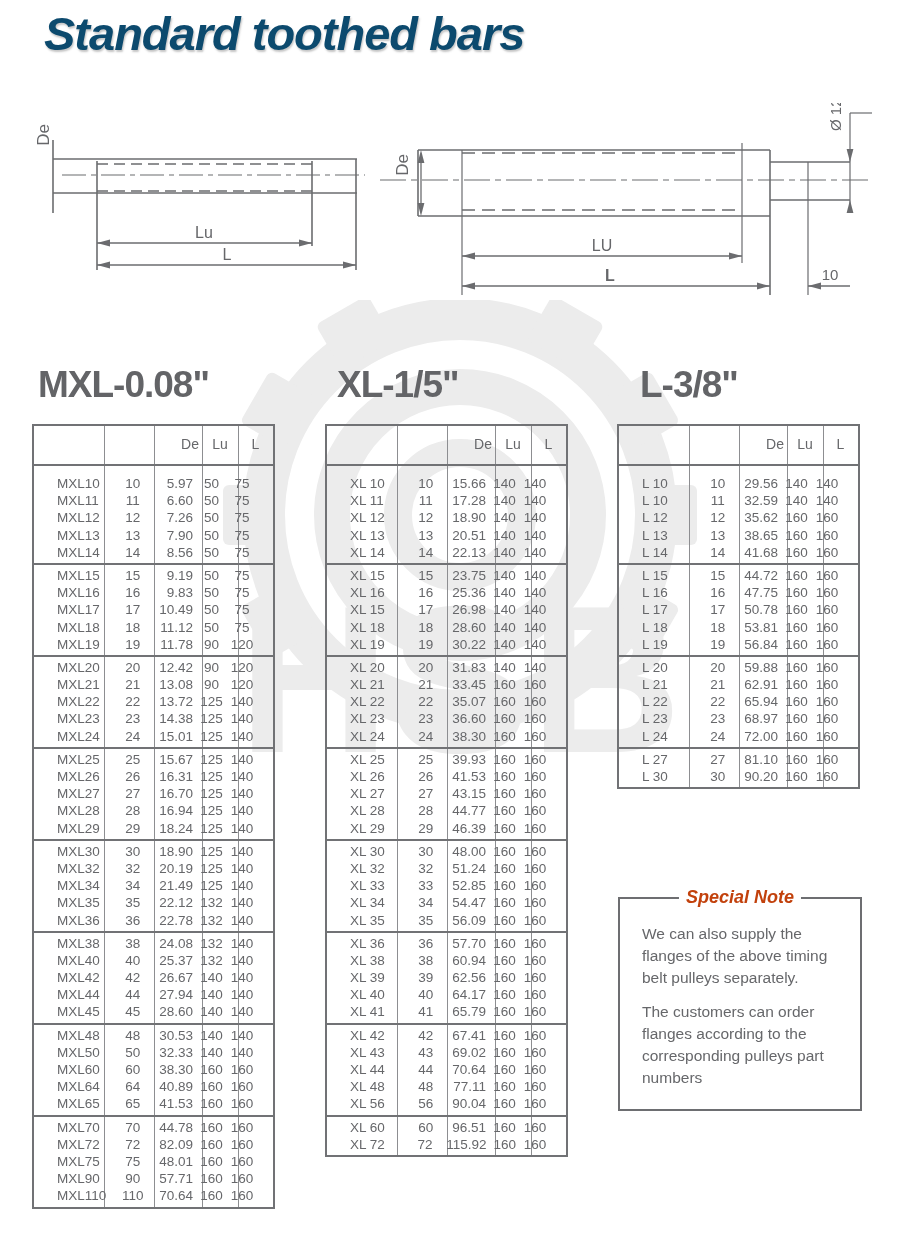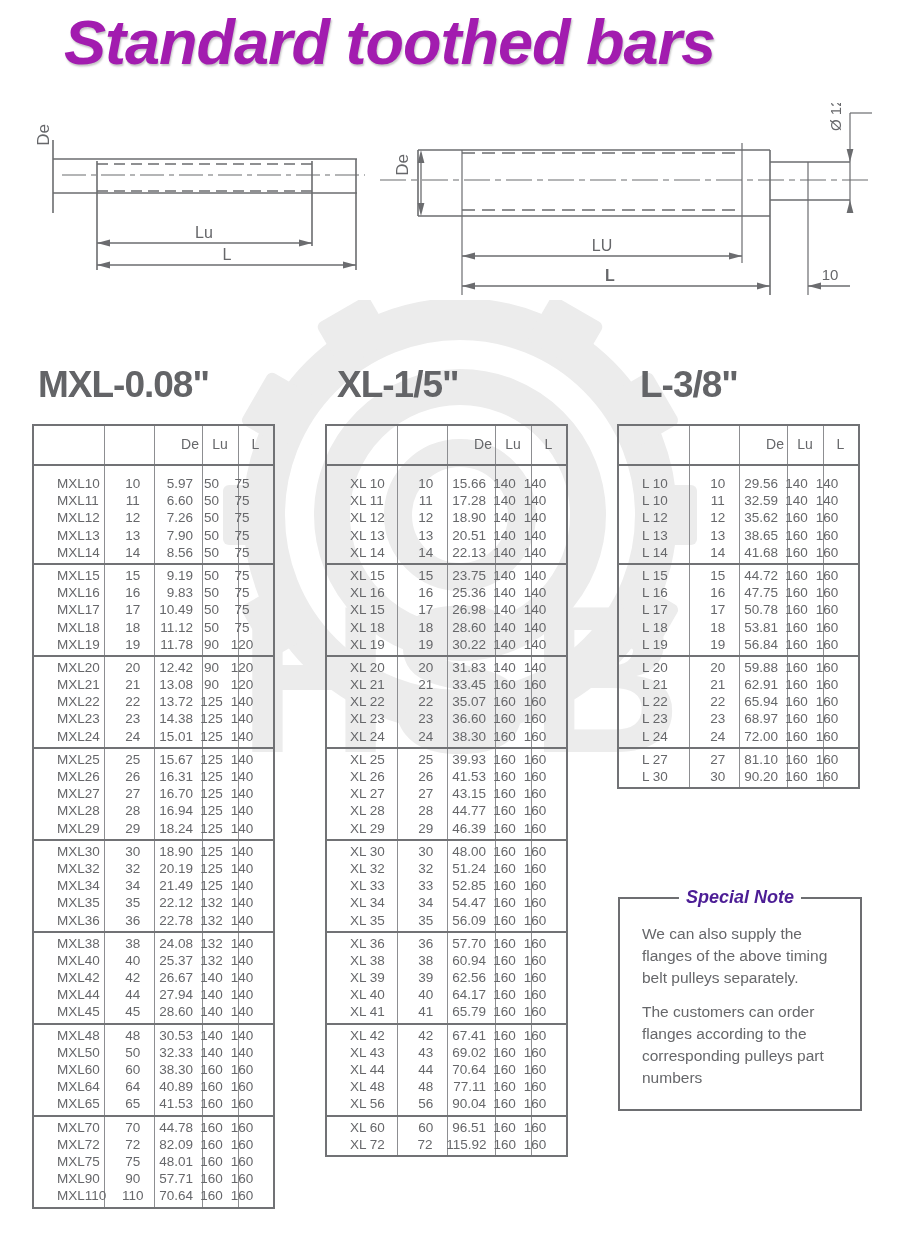--- a/index.html
+++ b/index.html
@@ -5,23 +5,23 @@
   html,body{margin:0;padding:0;background:#9a9a9a;}
   #canvas{
     position:relative;width:900px;height:1236px;background:#ffffff;
     font-family:"Liberation Sans","DejaVu Sans",sans-serif;
     color:#66676a;overflow:hidden;margin:0 auto;
   }
   
   #watermark{position:absolute;left:130px;top:300px;z-index:0;}
   
   .page-title{
-    position:absolute;left:64px;top:6px;margin:0;z-index:2;
-    font-size:63px;font-weight:bold;font-style:italic;letter-spacing:-1px;
-    color:#a21caf;text-shadow:1px 2px 2px rgba(90,90,90,.35);
+    position:absolute;left:44px;top:6px;margin:0;z-index:2;
+    font-size:47px;font-weight:bold;font-style:italic;letter-spacing:-1px;
+    color:#0c4a6e;text-shadow:1px 2px 2px rgba(90,90,90,.35);
     white-space:nowrap;
   }
   .sec-heading{
     position:absolute;top:364px;margin:0;z-index:2;
     font-size:37px;font-weight:bold;color:#636467;letter-spacing:-1px;
     white-space:nowrap;
   }
   #head-mxl{left:38px;}
   #head-xl{left:337px;}
   #head-l{left:640px;}
@@ -52,21 +52,21 @@
   .tbl .c4{width:35px;text-align:center;}
   .tbl .hdr .cell{font-size:14px;}
   
   #note{
     position:absolute;left:618px;top:897px;width:244px;min-height:186px;z-index:2;
     border:2px solid #6d6e71;box-sizing:border-box;background:transparent;
   }
   #note .note-title{
     position:absolute;top:-12px;left:50%;transform:translateX(-50%);
     background:#ffffff;padding:0 7px;white-space:nowrap;
-    font-size:18px;font-weight:bold;font-style:italic;color:#4c1d95;
+    font-size:18px;font-weight:bold;font-style:italic;color:#c2410c;
   }
   #note .note-body{padding:12px 9px 8px 10px;font-size:15.5px;line-height:22px;color:#66676a;}
   #note .note-body p{margin:12px;}
 </style>
 </head>
 <body>
 
 <div id="canvas">
 
   <svg id="watermark" width="660" height="540" viewBox="0 0 660 540" aria-hidden="true">

